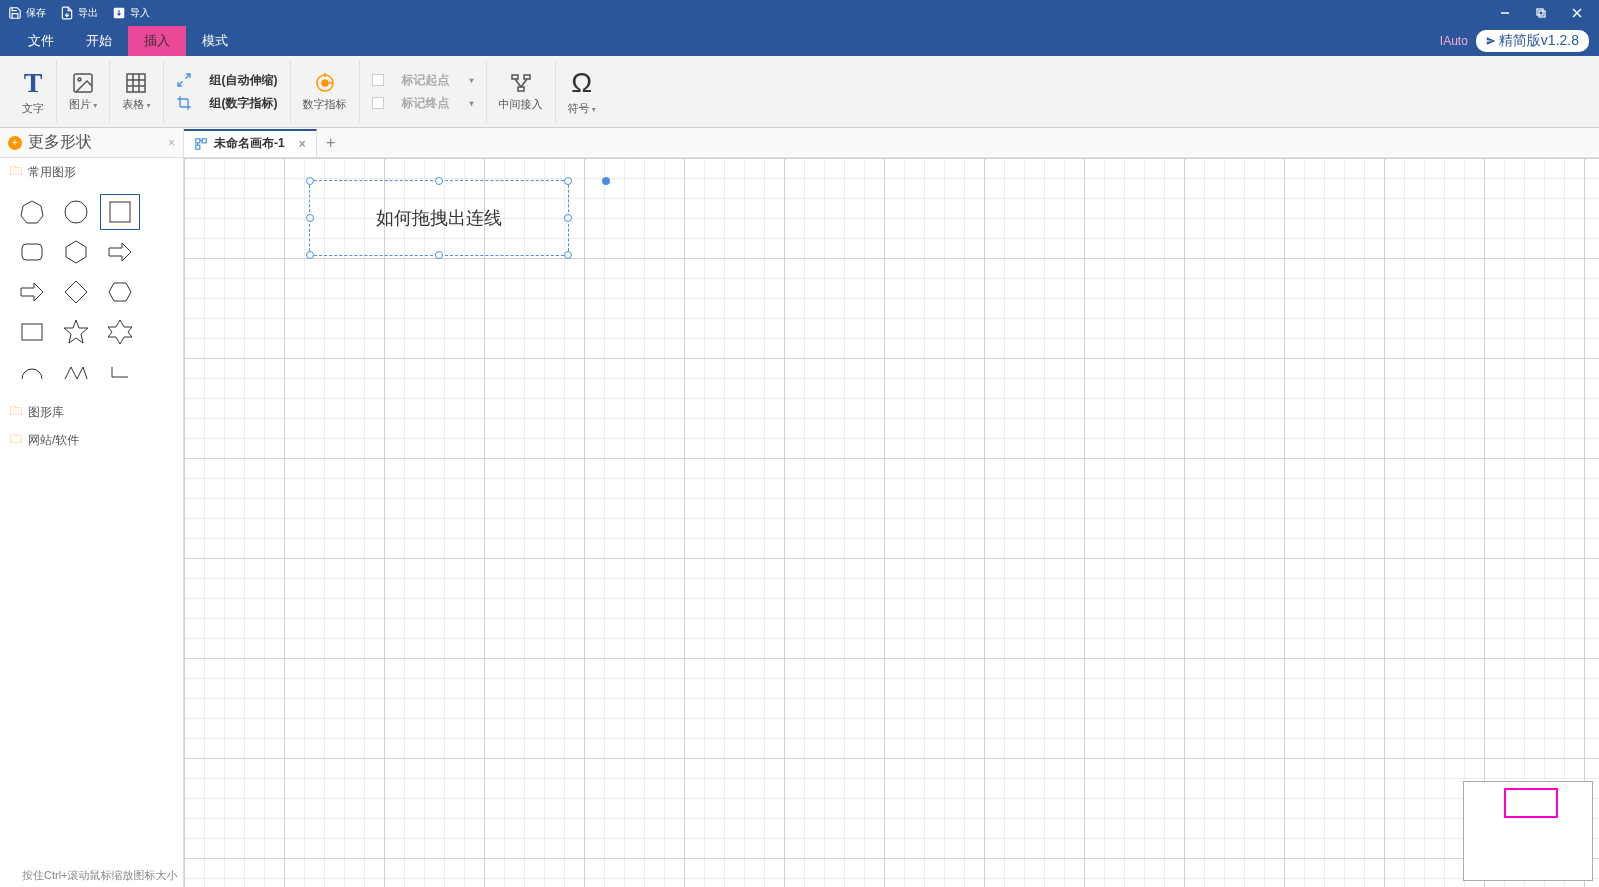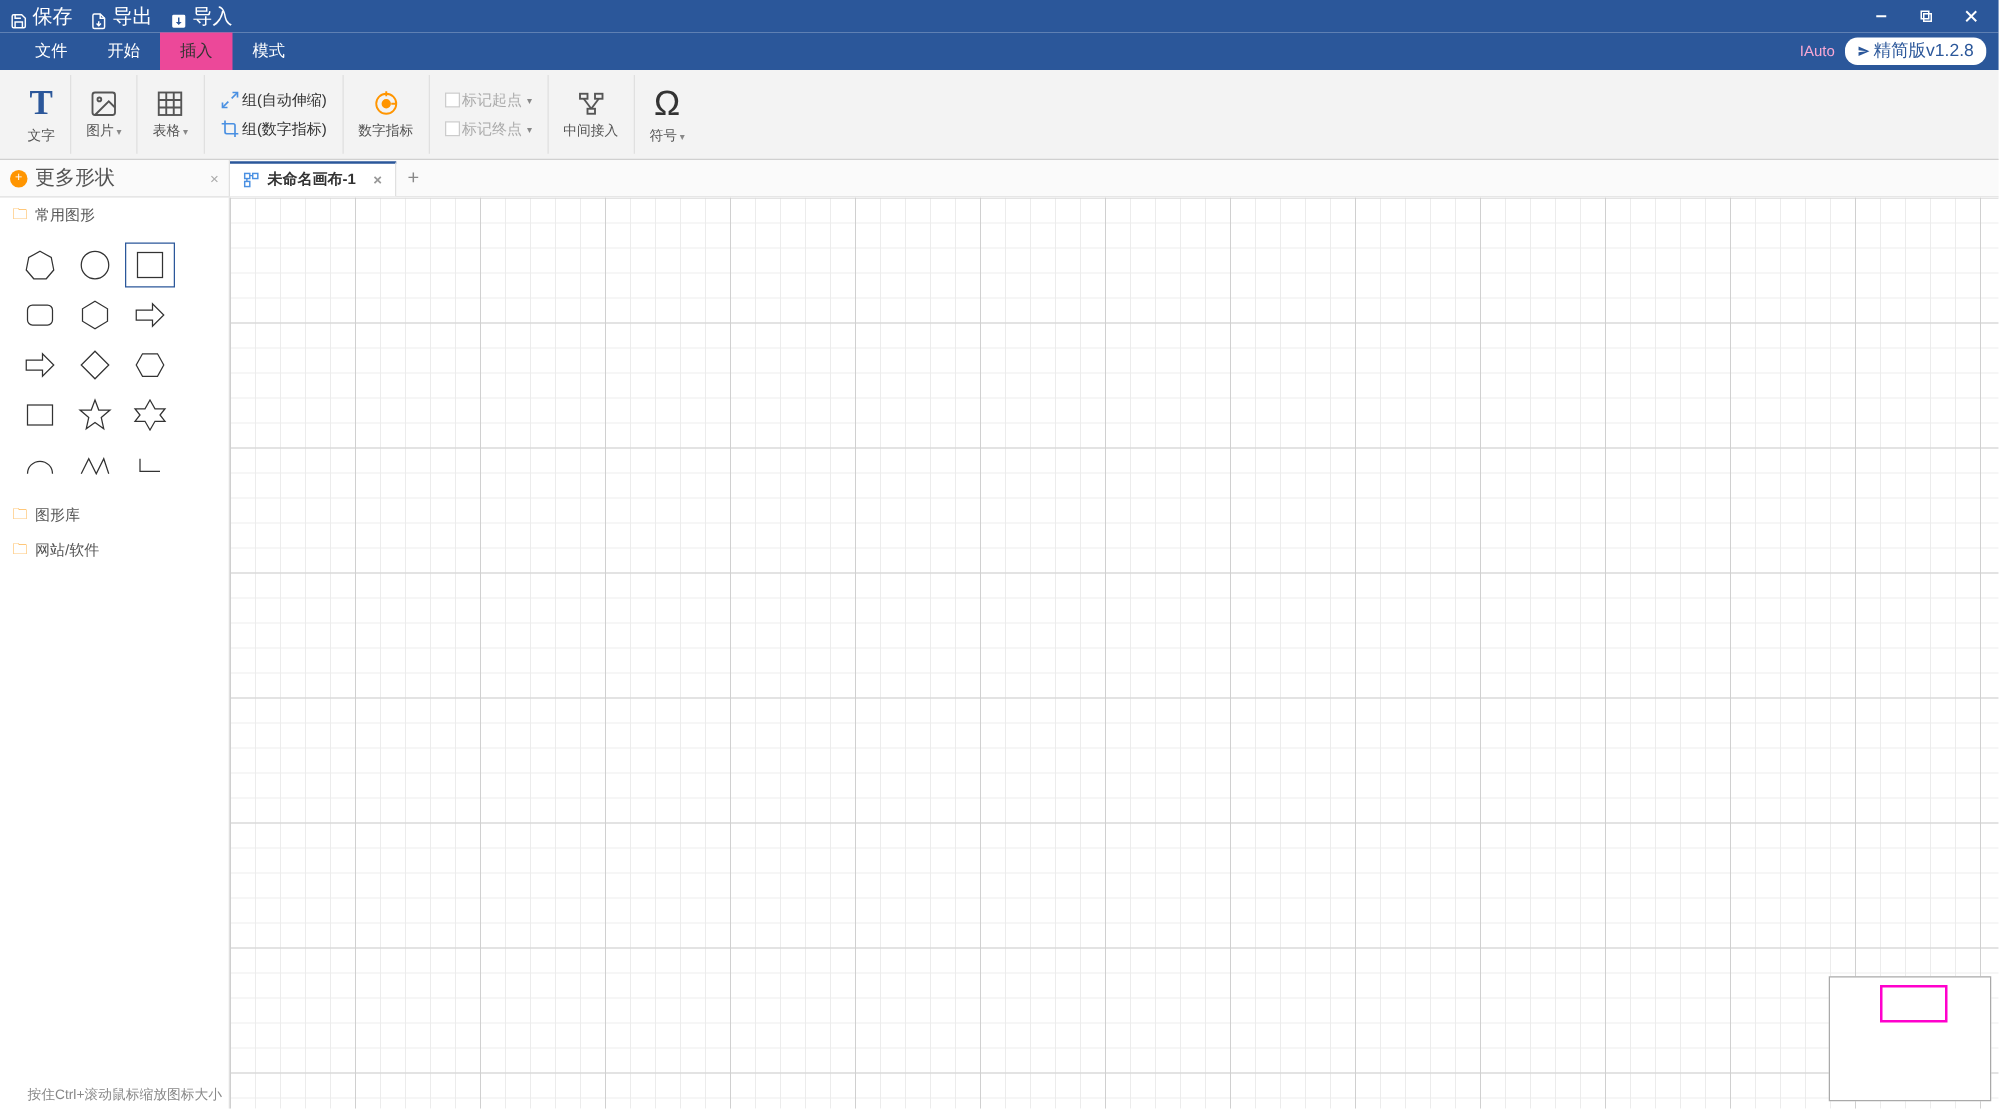--- a/index.html
+++ b/index.html
@@ -1,42 +1,42 @@
 <!DOCTYPE html>
 <html><head>
 <meta charset="utf-8">
 <style>
 * { margin: 0; padding: 0; box-sizing: border-box; font-family: "Microsoft YaHei", sans-serif; }
 body { width: 1599px; height: 887px; overflow: hidden; background: #fff; user-select: none; }
 
 
 .titlebar { height: 26px; background: #2b579a; display: flex; align-items: center; padding: 0 8px; }
 .titlebar-left { display: flex; gap: 14px; }
-.titlebar-btn { color: #fff; font-size: 16px; display: flex; align-items: flex-end; gap: 4px; cursor: pointer; }
+.titlebar-btn { color: #fff; font-size: 10px; display: flex; align-items: flex-start; gap: 4px; cursor: pointer; }
 .titlebar-right { margin-left: auto; display: flex; gap: 8px; }
 .win-btn { width: 28px; height: 20px; color: #fff; display: flex; align-items: center; justify-content: center; cursor: pointer; }
 .win-btn svg { width: 12px; height: 12px; }
 
 
 .menubar { height: 30px; background: #2b579a; display: flex; align-items: center; padding-left: 12px; position: relative; }
 .menu-item { color: #fff; font-size: 13px; padding: 0 16px; height: 30px; display: flex; align-items: center; cursor: pointer; }
 .menu-item.active { background: #ec4899; color: #333; }
 .menubar-right { position: absolute; right: 10px; display: flex; align-items: center; gap: 8px; }
 .brand { color: #f9a8d4; font-size: 12px; }
 .version-badge { background: #fff; color: #2b579a; font-size: 14px; padding: 2px 10px; border-radius: 10px; display: flex; align-items: center; gap: 3px; }
 
 
 .ribbon { height: 72px; background: #f3f3f3; border-bottom: 1px solid #d0d0d0; display: flex; padding: 4px 10px; }
 .ribbon-group { display: flex; flex-direction: column; align-items: center; justify-content: center; padding: 0 12px; border-right: 1px solid #e0e0e0; }
 .ribbon-group.no-border { border-right: none; }
 .big-icon { font-size: 28px; color: #333; }
 .ribbon-label { font-size: 11px; color: #555; margin-top: 2px; }
 .ribbon-label.drop::after { content: " ▾"; font-size: 8px; color: #888; }
 .ribbon-stack { display: flex; flex-direction: column; gap: 6px; padding: 4px 12px; border-right: 1px solid #e0e0e0; justify-content: center; }
-.ribbon-row { display: flex; align-items: center; gap: 2px; font-size: 12px; color: #333; }
+.ribbon-row { display: flex; align-items: center; gap: 18px; font-size: 12px; color: #333; font-weight: bold; }
 .ribbon-row .muted { color: #aaa; }
 .ribbon-row .drop { color: #888; font-size: 8px; margin-left: 2px; }
 .chk { width: 12px; height: 12px; border: 1px solid #ccc; background: #fff; }
 
 
 .tabstrip { height: 30px; background: #fafafa; border-bottom: 1px solid #e0e0e0; display: flex; align-items: center; }
 .doc-tab { height: 28px; display: flex; align-items: center; gap: 6px; padding: 0 10px; font-size: 12px; color: #333; border-right: 1px solid #e0e0e0; background: #fff; position: relative; }
 .doc-tab.active { font-weight: bold; border-top: 2px solid #2b579a; }
 .tab-close { color: #999; font-size: 12px; cursor: pointer; margin-left: 8px; }
 .tab-add { width: 28px; height: 28px; display: flex; align-items: center; justify-content: center; color: #888; cursor: pointer; font-size: 16px; }
@@ -337,17 +337,29 @@
       <div class="side-section">
         <span class="folder-icon">🗀</span>
         <span>网站/软件</span>
       </div>
     </div>
     <div class="side-footer">按住Ctrl+滚动鼠标缩放图标大小</div>
   </div>
 
   <div class="canvas-wrap">
     <div class="grid"></div>
+    <div class="text-shape">
+      <span>如何拖拽出连线</span>
+      <div class="handle h-tl"></div>
+      <div class="handle h-tm"></div>
+      <div class="handle h-tr"></div>
+      <div class="handle h-ml"></div>
+      <div class="handle h-mr"></div>
+      <div class="handle h-bl"></div>
+      <div class="handle h-bm"></div>
+      <div class="handle h-br"></div>
+      <div class="rot-handle"></div>
+    </div>
     <div class="minimap">
       <div class="minimap-inner"></div>
     </div>
   </div>
 </div>
 
 </body></html>

